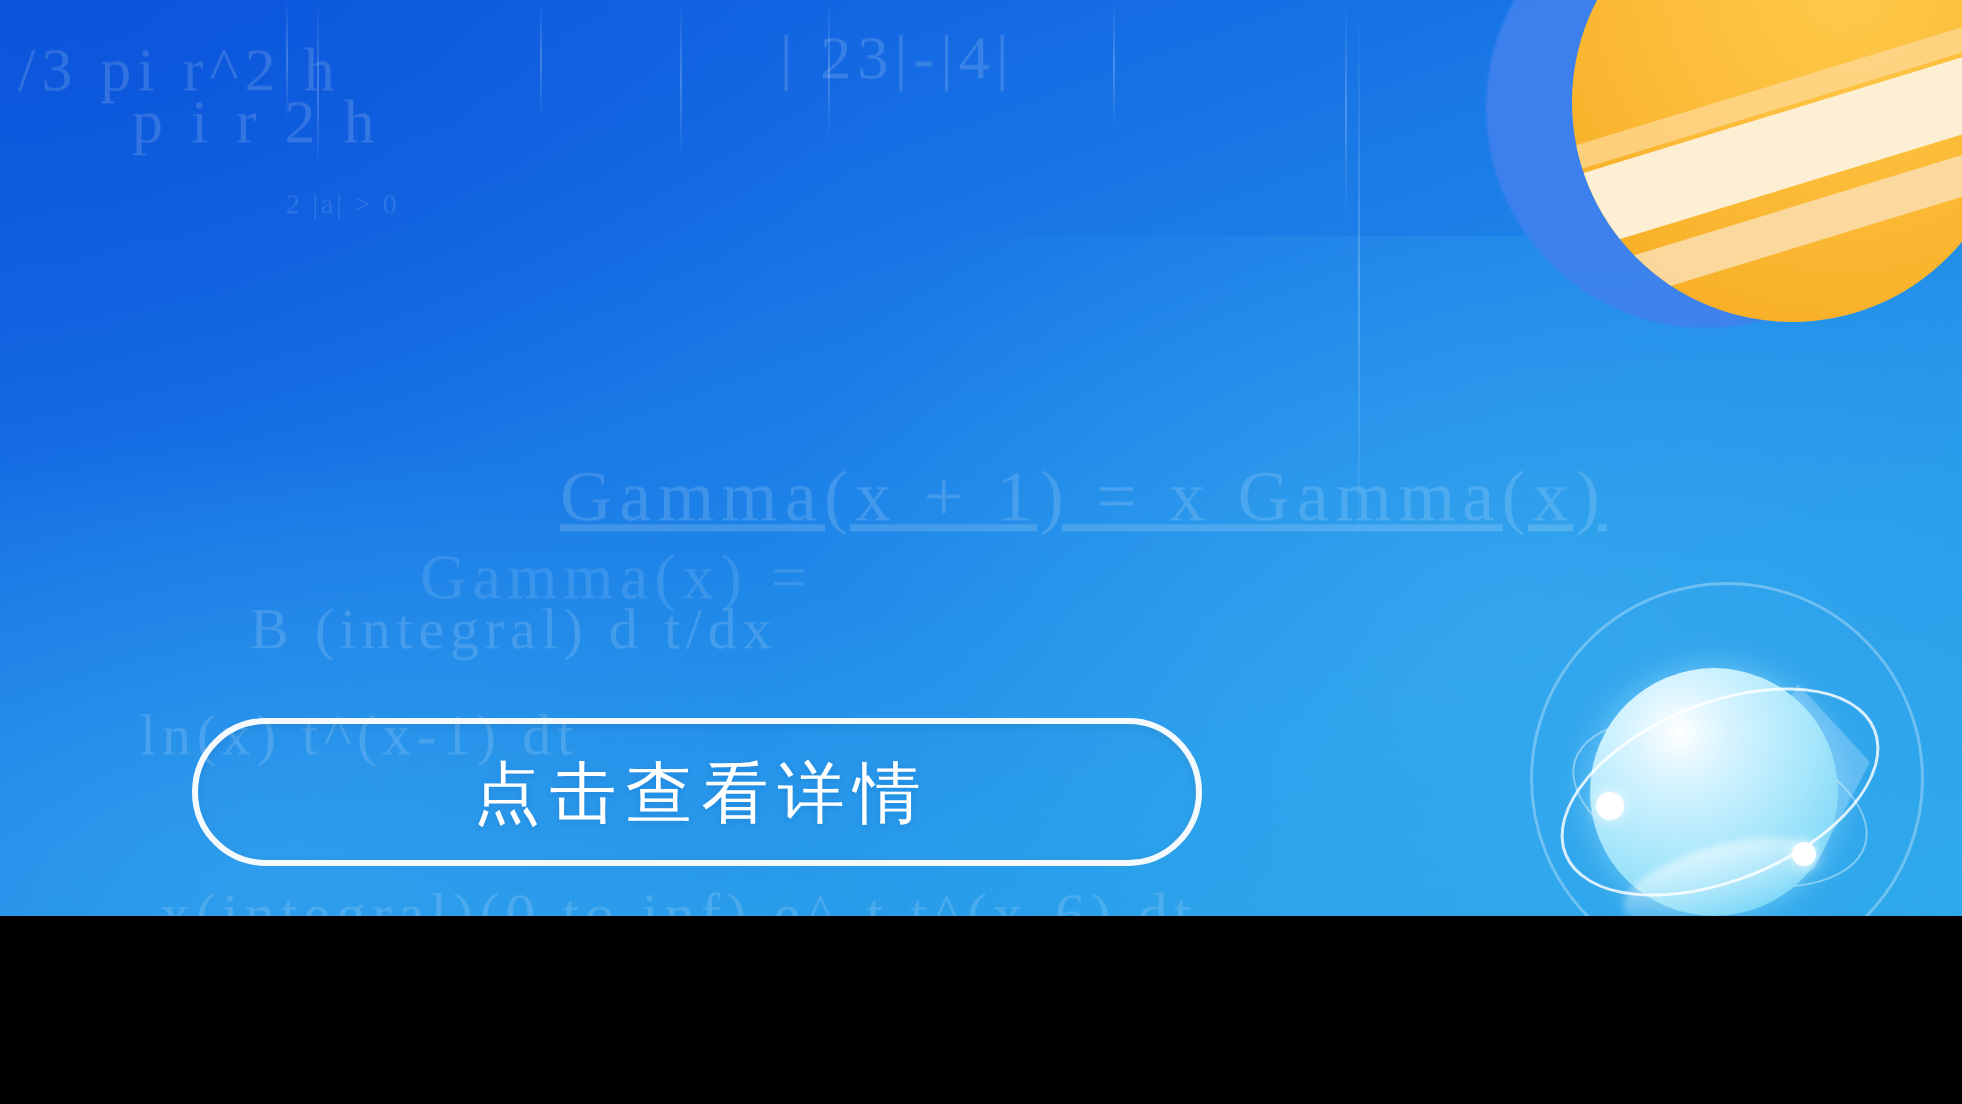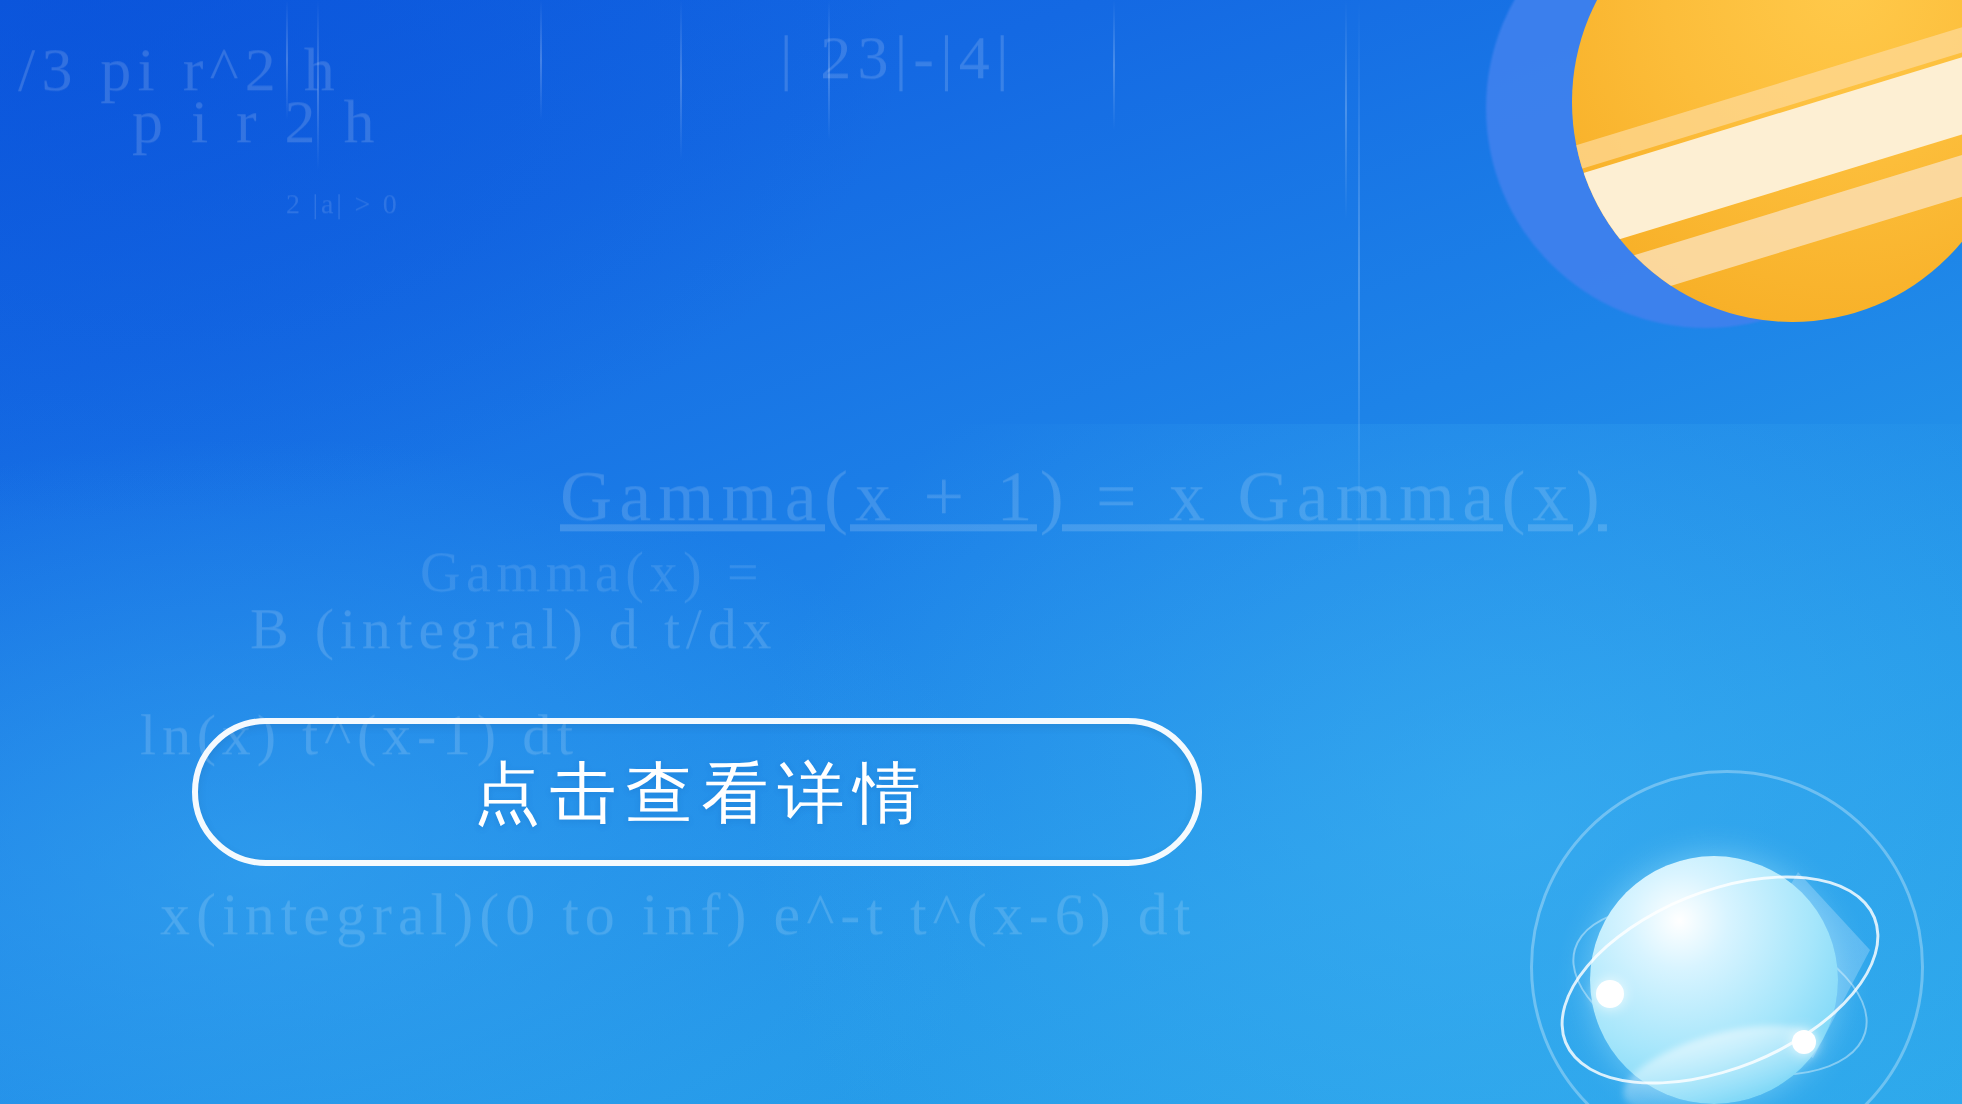--- a/index.html
+++ b/index.html
@@ -3,21 +3,21 @@
 <meta charset="utf-8">
 <style>
   html, body {
     margin: 0;
     padding: 0;
     background: #000;
   }
   #banner {
     position: relative;
     width: 1962px;
-    height: 1104px;
+    height: 916px;
     overflow: hidden;
     font-family: "Liberation Sans", "DejaVu Sans", sans-serif;
     background: linear-gradient(160deg, #0e5ce0 0%, #1469e3 22%, #1d83e8 50%, #2599e9 74%, #2ba7ea 100%);
   }
 
   
   .glow-a {
     position: absolute;
     left: -260px; top: 420px;
     width: 1300px; height: 900px;
@@ -52,21 +52,21 @@
     color: rgba(255,255,255,.115);
     font-family: "Liberation Serif", "DejaVu Serif", serif;
     letter-spacing: .10em;
     text-shadow: 0 1px 0 rgba(255,255,255,.05);
   }
   .f1 { left: 18px;  top: 34px;  font-size: 62px; }
   .f2 { left: 132px; top: 86px;  font-size: 62px; }
   .f3 { left: 780px; top: 22px;  font-size: 62px; }
   .f4 { left: 286px; top: 188px; font-size: 28px; opacity: .80; }
   .f5 { left: 560px; top: 455px; font-size: 72px; text-decoration: underline; }
-  .f6 { left: 420px; top: 540px; font-size: 56px; opacity: .75; }
+  .f6 { left: 420px; top: 540px; font-size: 64px; opacity: .75; }
   .f7 { left: 250px; top: 595px; font-size: 58px; }
   .f8 { left: 140px; top: 692px; font-size: 58px; margin-top: 9px; }
   .f10 { left: 160px; top: 880px; font-size: 60px; }
 
   
   .streak {
     position: absolute;
     width: 2px;
     background: linear-gradient(to bottom, rgba(255,255,255,0), rgba(255,255,255,.22), rgba(255,255,255,0));
     pointer-events: none;

